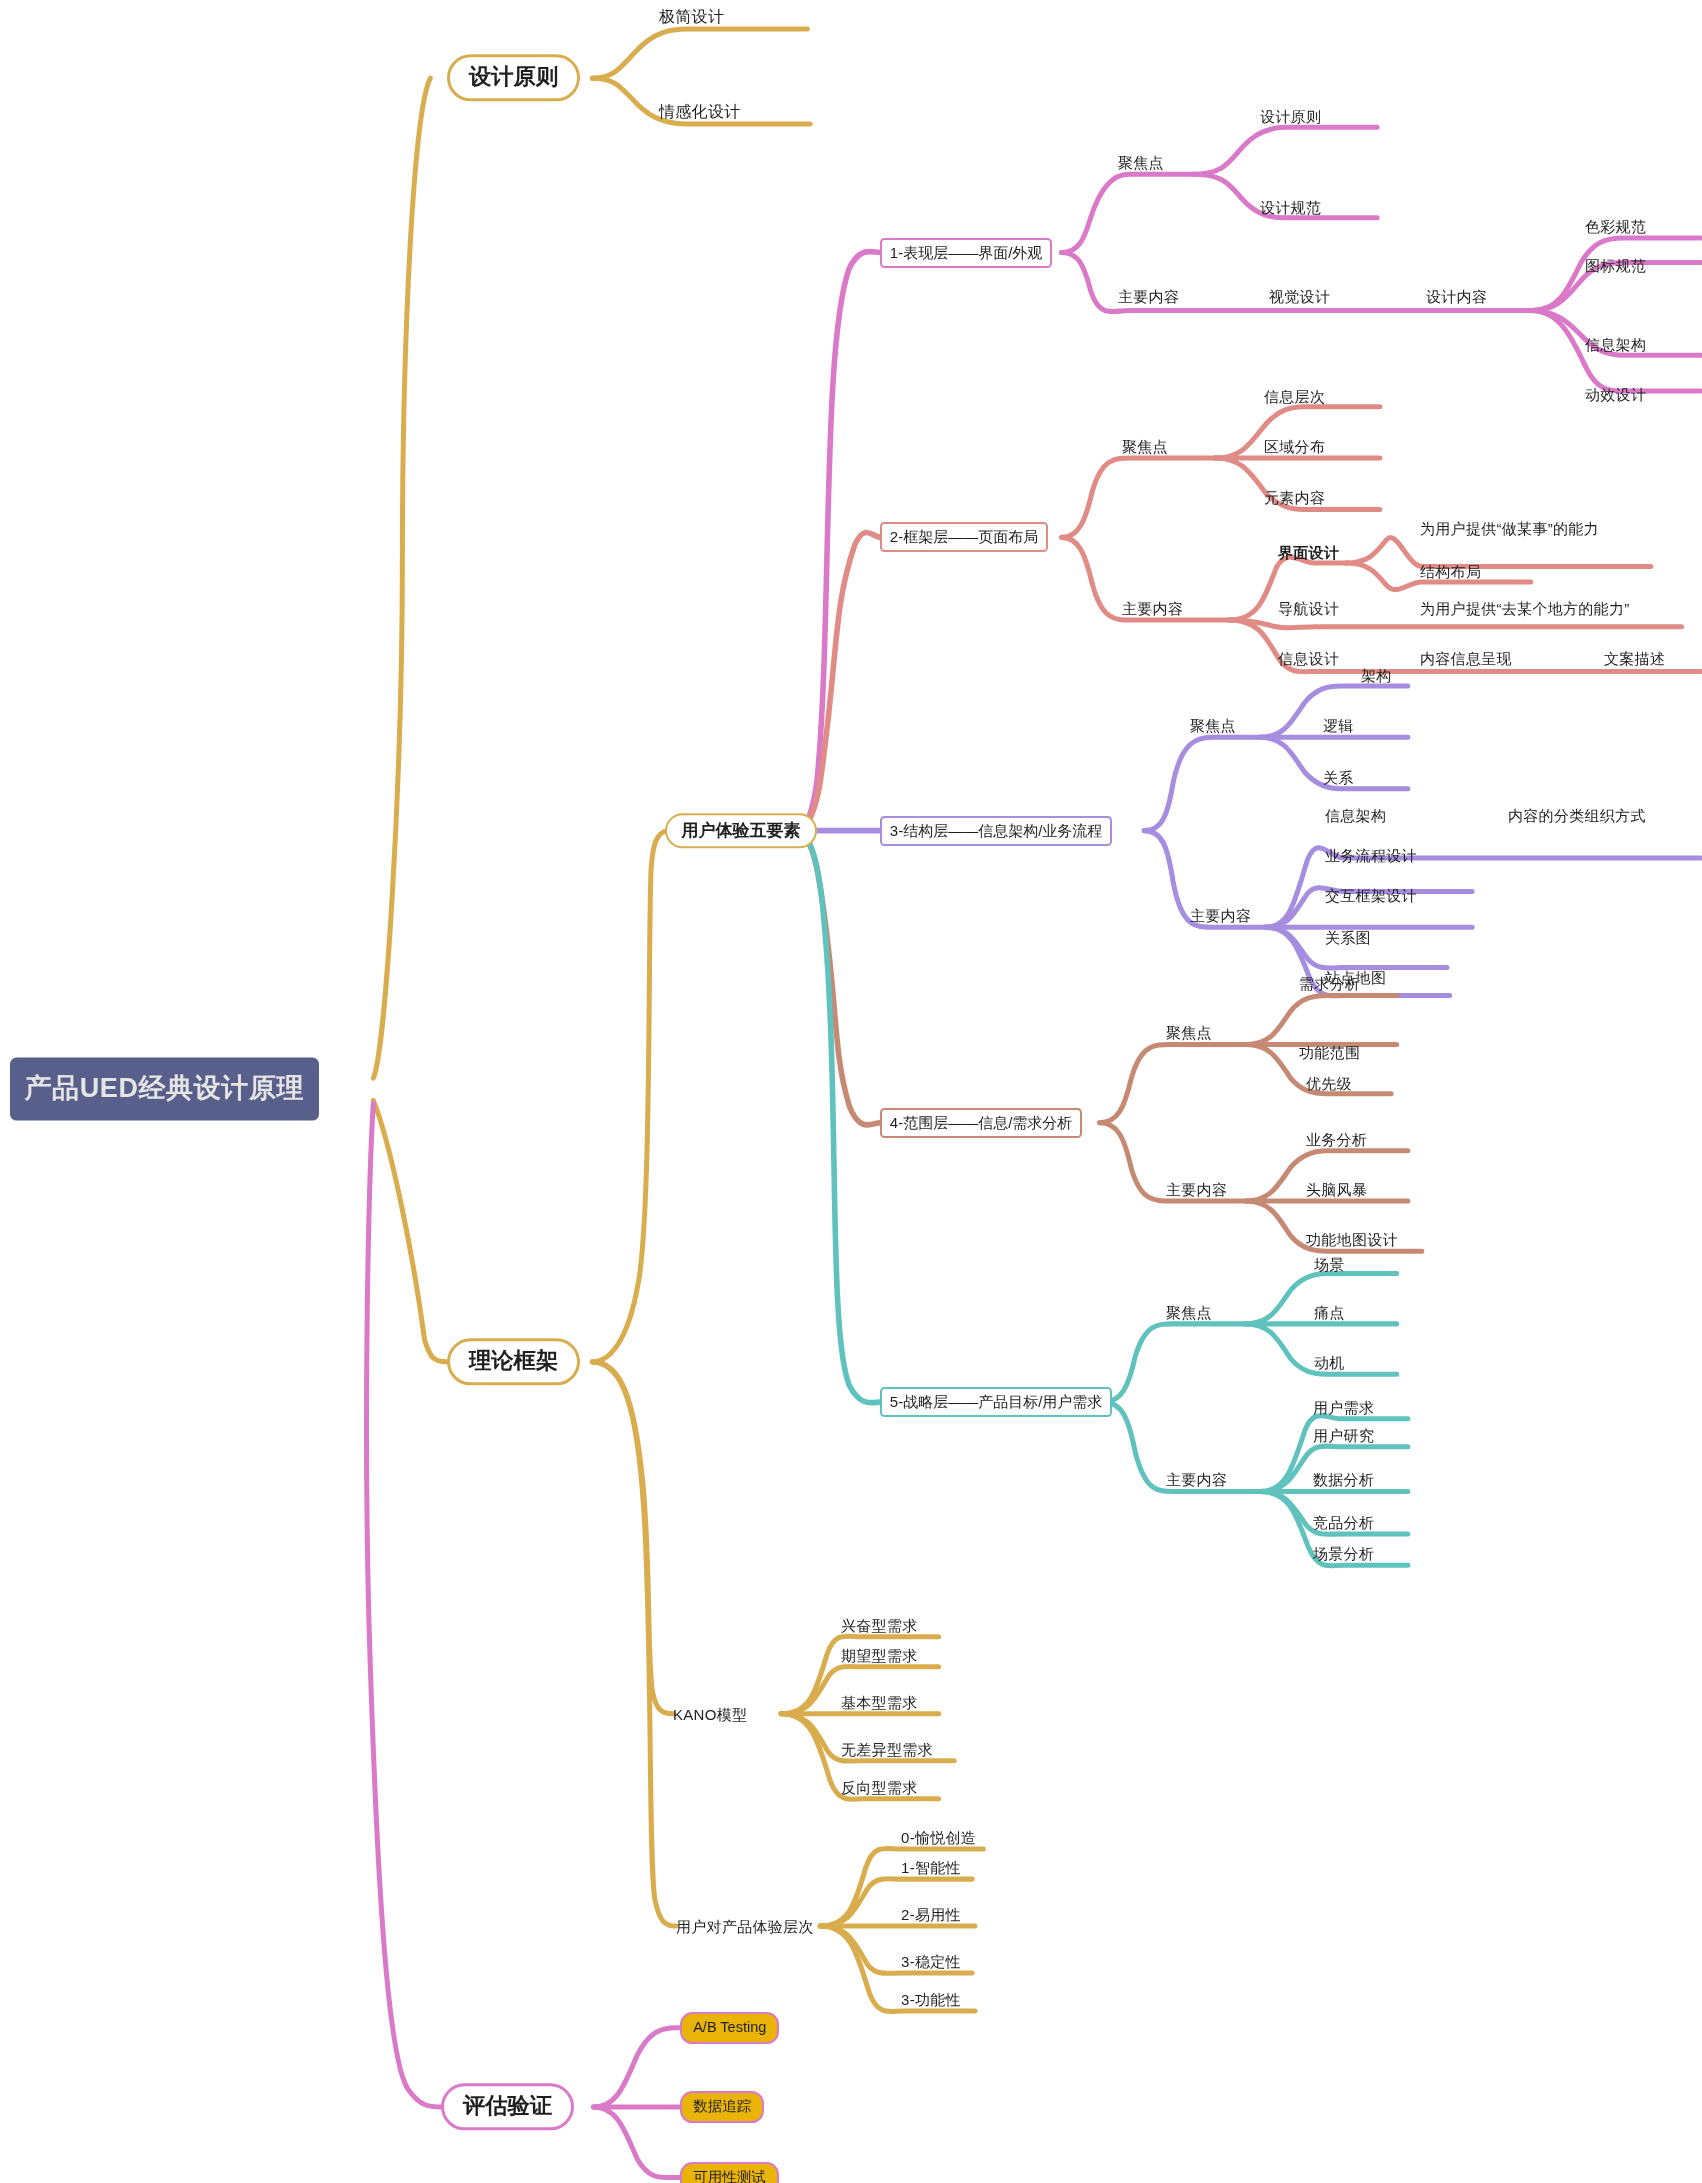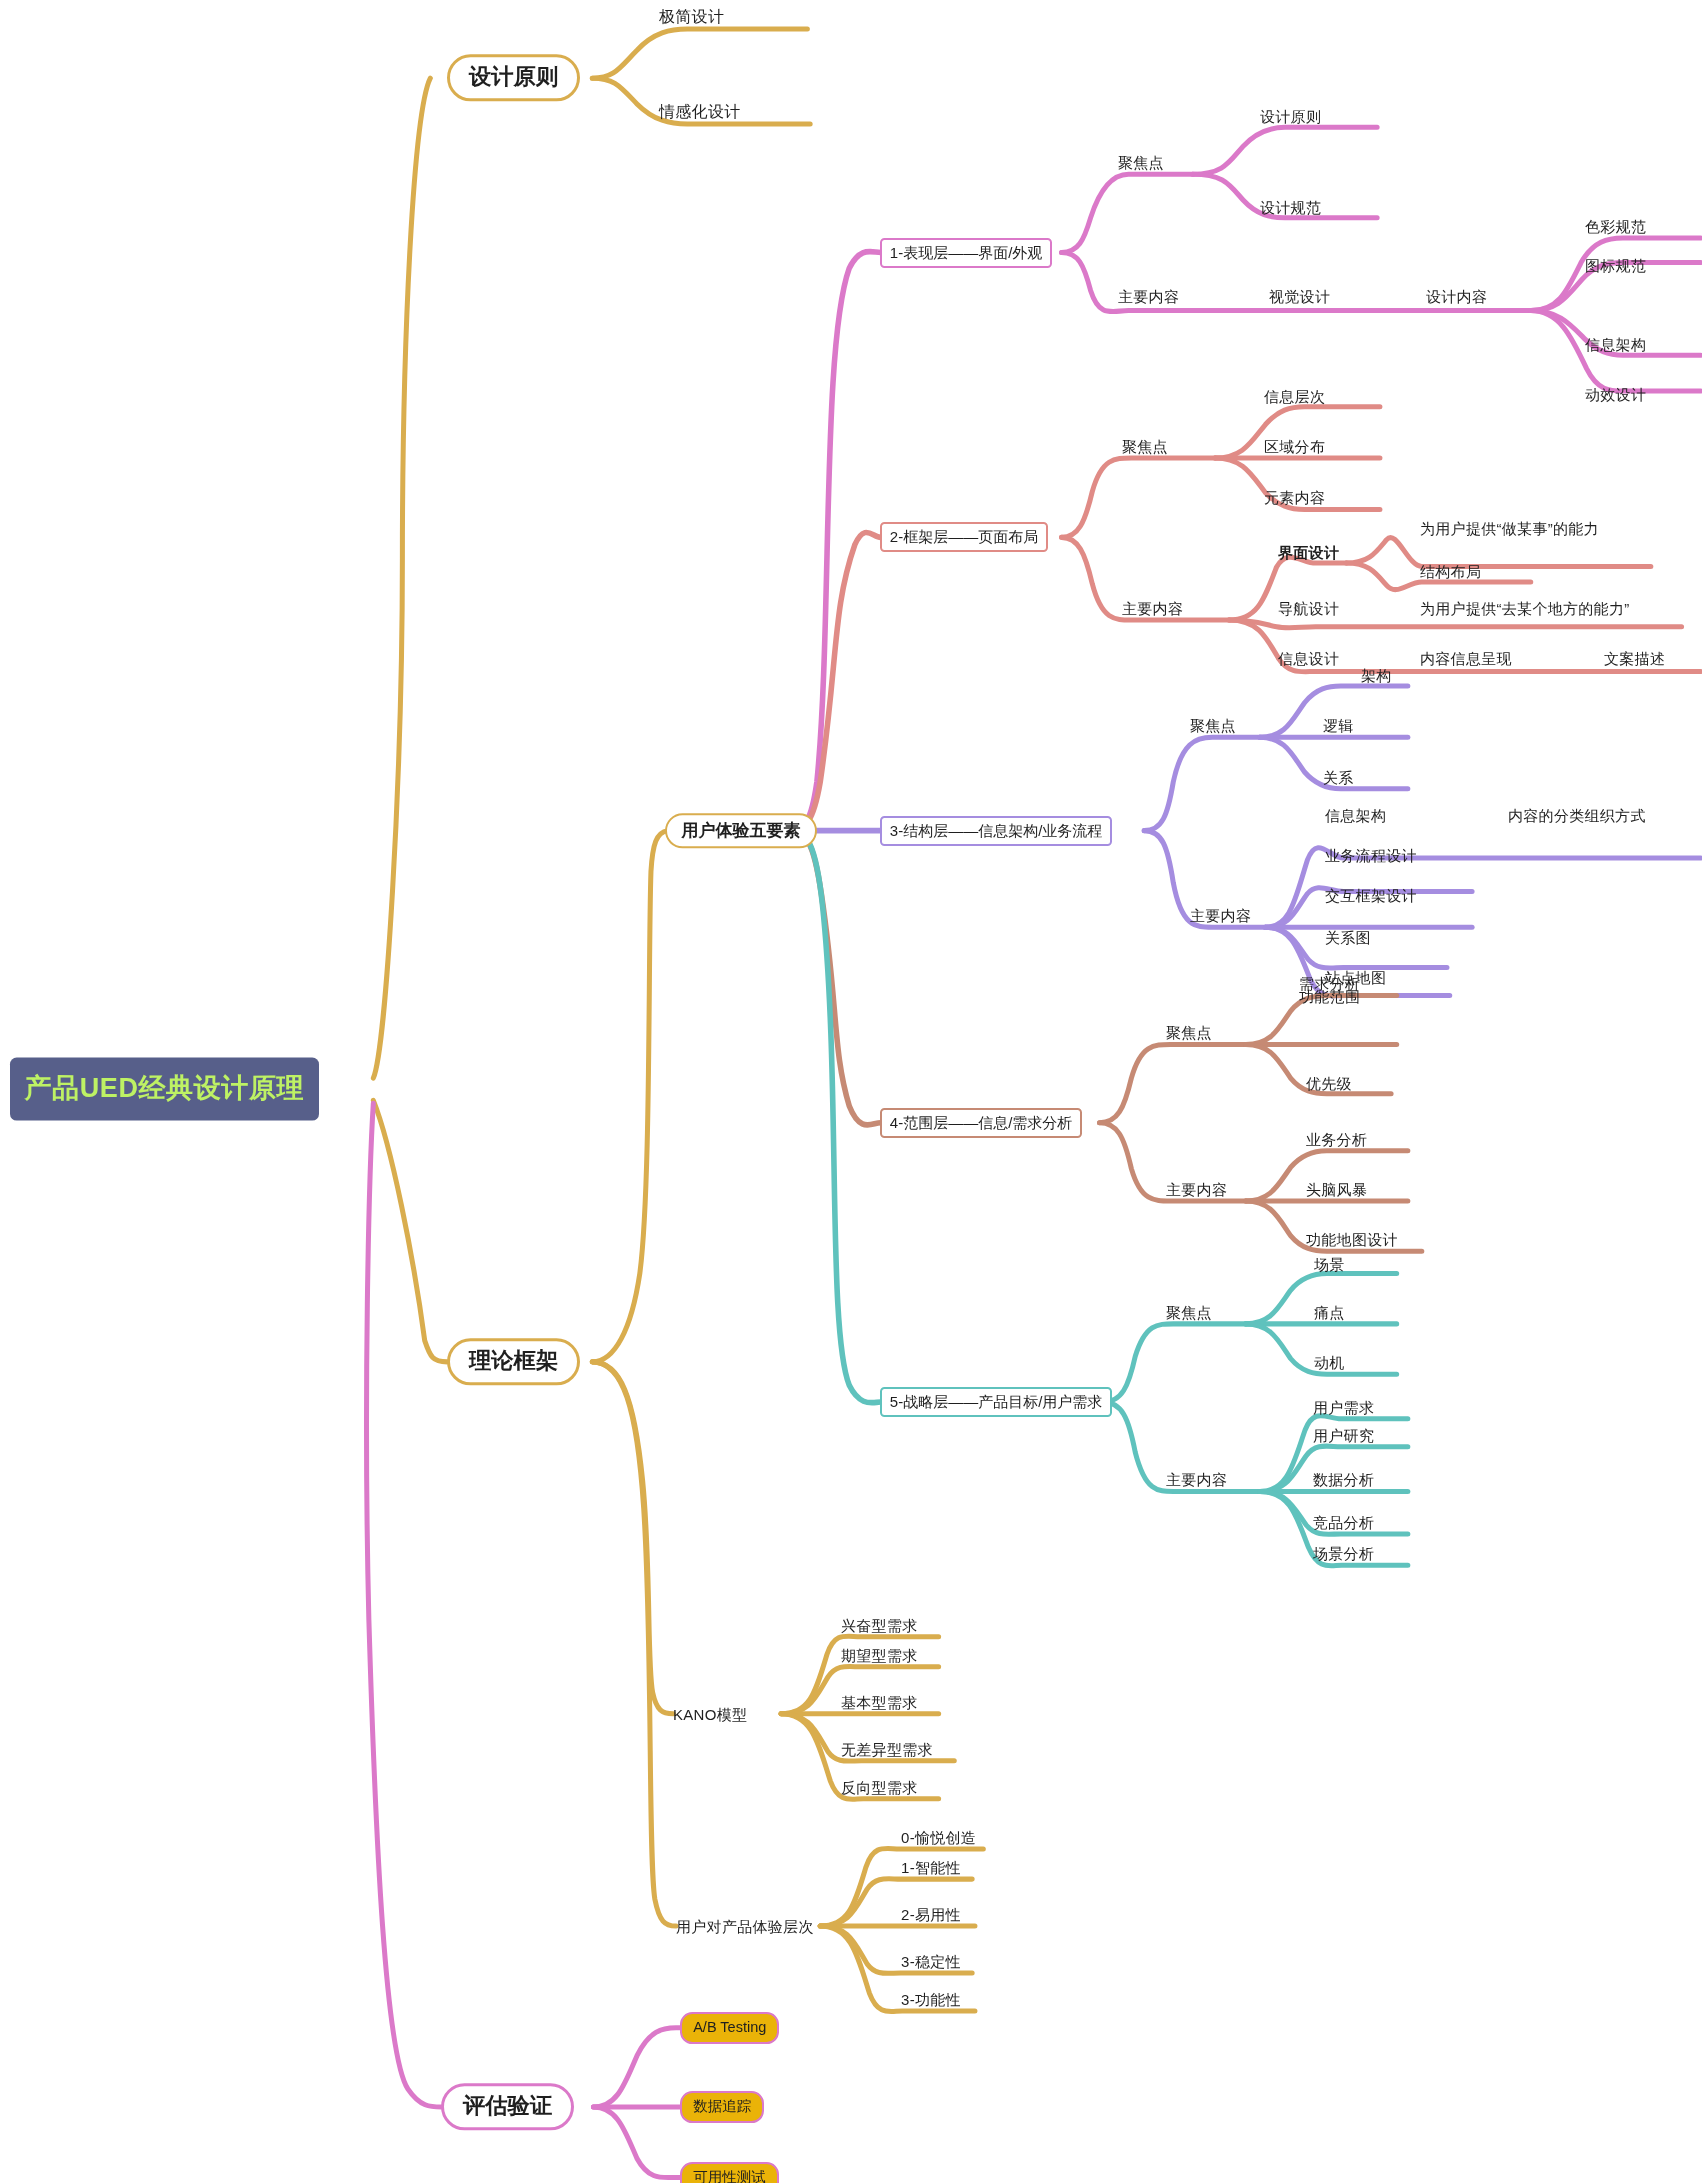--- a/index.html
+++ b/index.html
@@ -62,21 +62,21 @@
     padding:6.1px 11.2px 7.3px 11.2px;
     font-size:14.5px;
     transform:translateY(-50%);
     box-sizing:border-box;
   }
   
   #root-node{
     position:absolute;
     transform:translateY(-50%);
     background:#575f8a;
-    color:#bef264;
+    color:#e5e5e5;
     border-radius:6.7px;
     padding:12.3px 14.5px 14.5px 14.5px;
     font-size:27px;
     font-weight:bold;
     letter-spacing:0.6px;
     white-space:nowrap;
     box-sizing:border-box;
   }
   .c-gold{border-color:#d9ad4e;}
   .c-orchid{border-color:#db79c9;}
@@ -229,21 +229,21 @@
   <div class="node lbl" style="left:1325px; top:815px;">信息架构</div>
   <div class="node lbl" style="left:1508px; top:815px;">内容的分类组织方式</div>
   <div class="node lbl" style="left:1325px; top:855px;">业务流程设计</div>
   <div class="node lbl" style="left:1325px; top:895px;">交互框架设计</div>
   <div class="node lbl" style="left:1325px; top:937px;">关系图</div>
   <div class="node lbl" style="left:1325px; top:977px;">站点地图</div>
 
   <div class="node boxnode c-brown" style="left:880px; top:1123px;">4-范围层——信息/需求分析</div>
   <div class="node lbl" style="left:1166px; top:1032px;">聚焦点</div>
   <div class="node lbl" style="left:1299px; top:983px;">需求分析</div>
-  <div class="node lbl" style="left:1299px; top:996px;">功能范围</div>
+  <div class="node lbl" style="left:1299px; top:1052px;">功能范围</div>
   <div class="node lbl" style="left:1306px; top:1083px;">优先级</div>
   <div class="node lbl" style="left:1166px; top:1189px;">主要内容</div>
   <div class="node lbl" style="left:1306px; top:1139px;">业务分析</div>
   <div class="node lbl" style="left:1306px; top:1189px;">头脑风暴</div>
   <div class="node lbl" style="left:1306px; top:1239px;">功能地图设计</div>
 
   <div class="node boxnode c-teal" style="left:880px; top:1402px;">5-战略层——产品目标/用户需求</div>
   <div class="node lbl" style="left:1166px; top:1312px;">聚焦点</div>
   <div class="node lbl" style="left:1314px; top:1264px;">场景</div>
   <div class="node lbl" style="left:1314px; top:1312px;">痛点</div>

